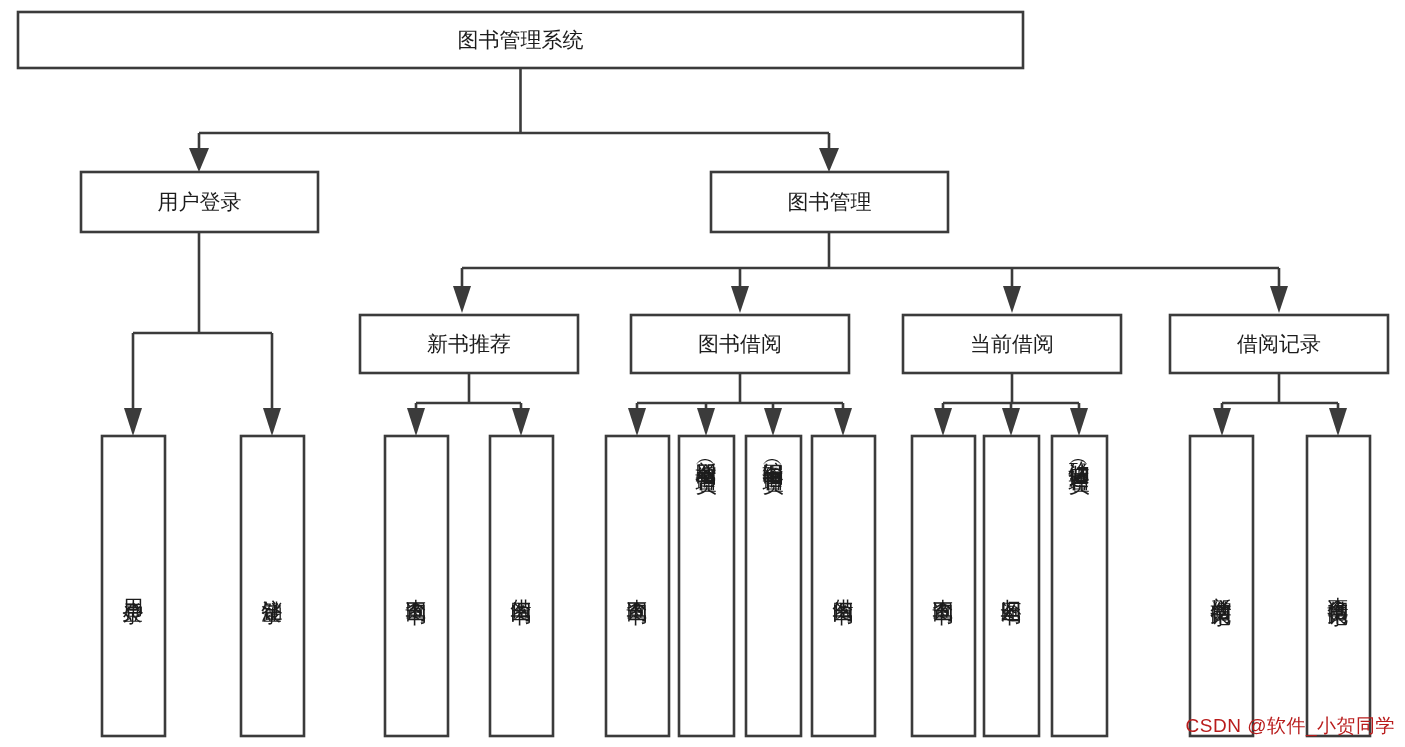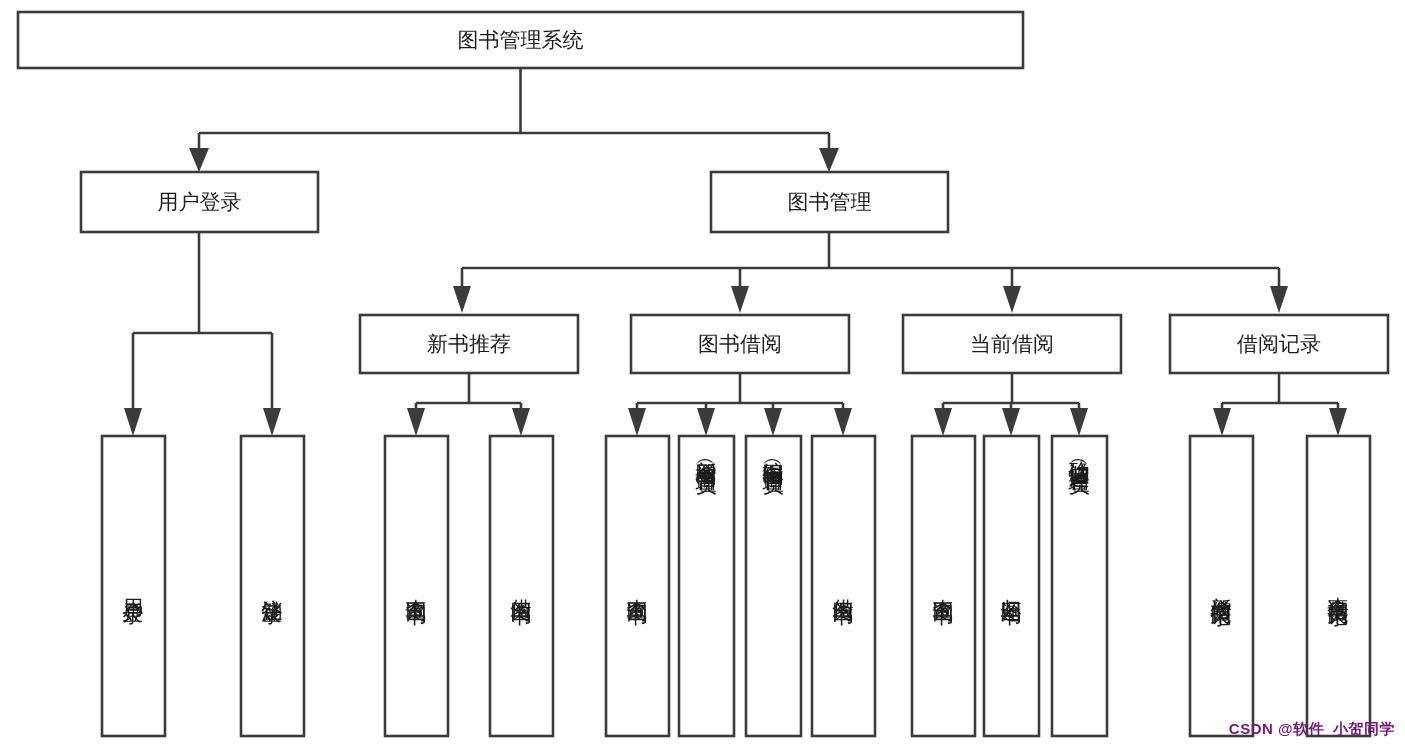--- a/index.html
+++ b/index.html
@@ -61,25 +61,24 @@
   .leaf-label-wrap {
     position: absolute;
     display: flex;
     align-items: center;
     justify-content: center;
     pointer-events: none;
   }
   .watermark {
     position: absolute;
     font-family: "Liberation Sans", "DejaVu Sans", sans-serif;
-    font-size: 15px;
-    color: #701a75;
+    font-size: 19px;
+    color: #b91c1c;
     white-space: nowrap;
     letter-spacing: 0.5px;
-    font-weight: bold;
   }
 </style>
 </head>
 <body>
 
 <div id="diagram-root">
 
   <svg class="flow" viewBox="0 0 1405 747">
 
     <rect class="node-box" x="18" y="12" width="1005" height="56"></rect>

